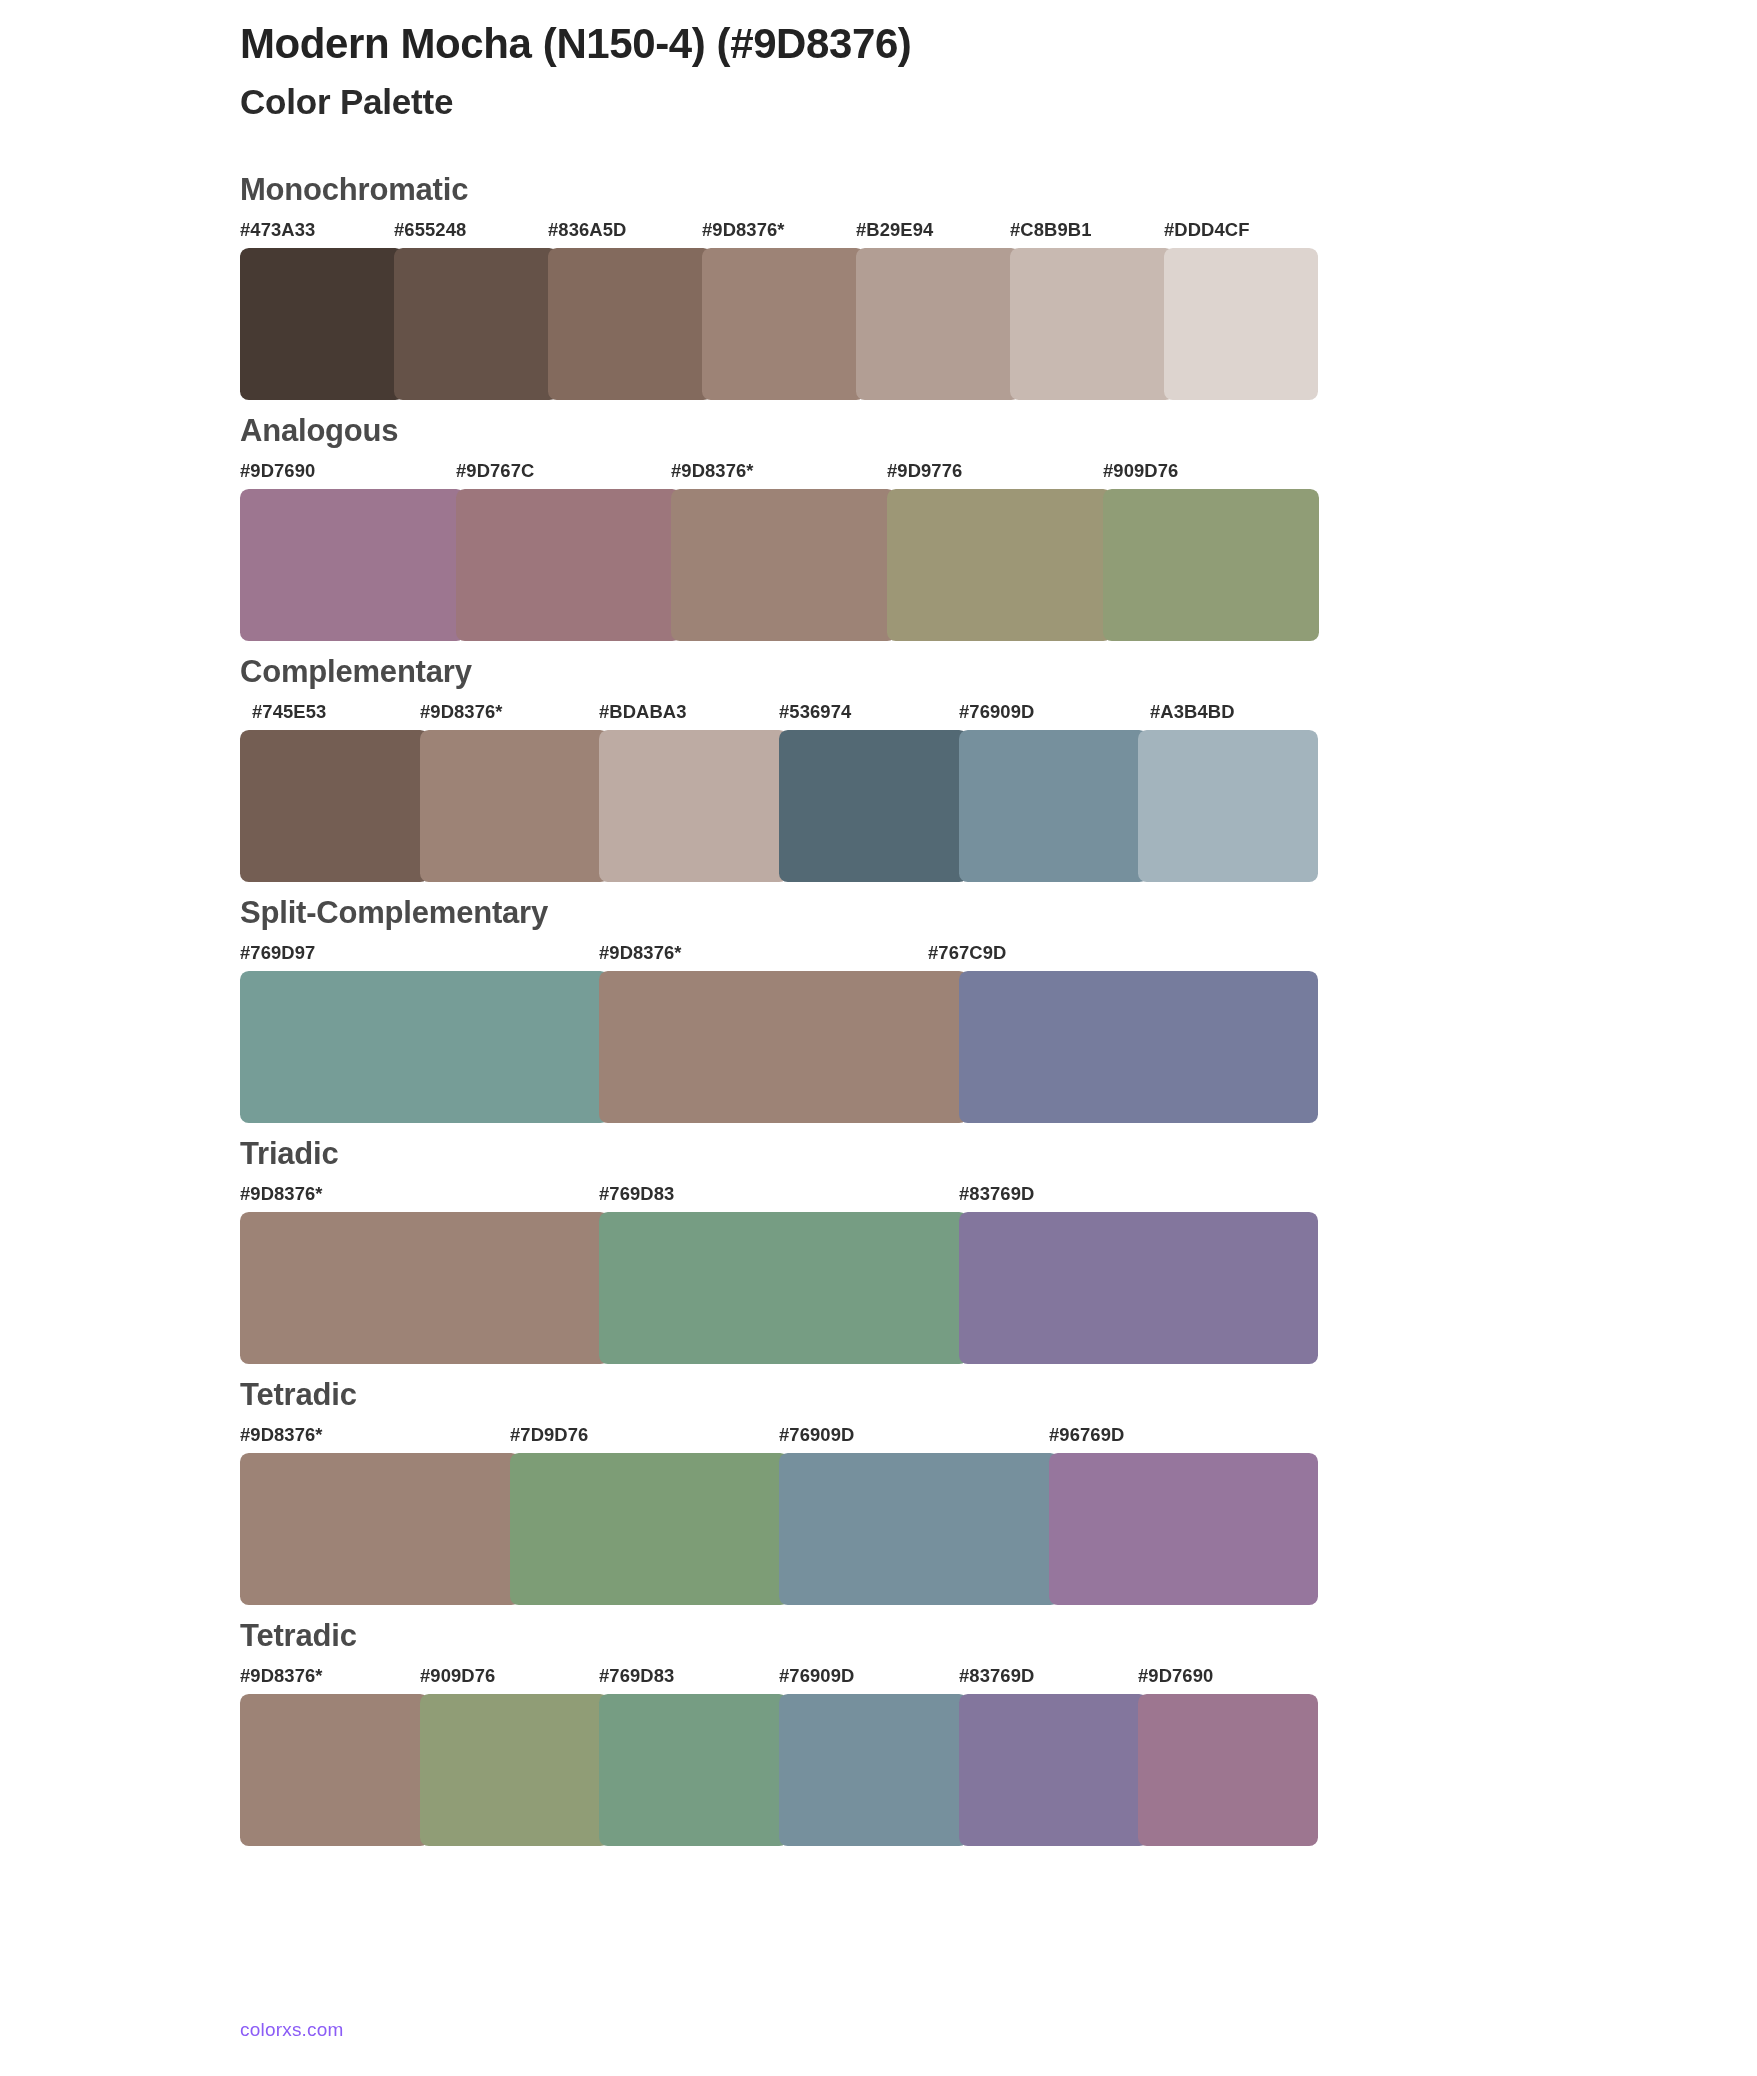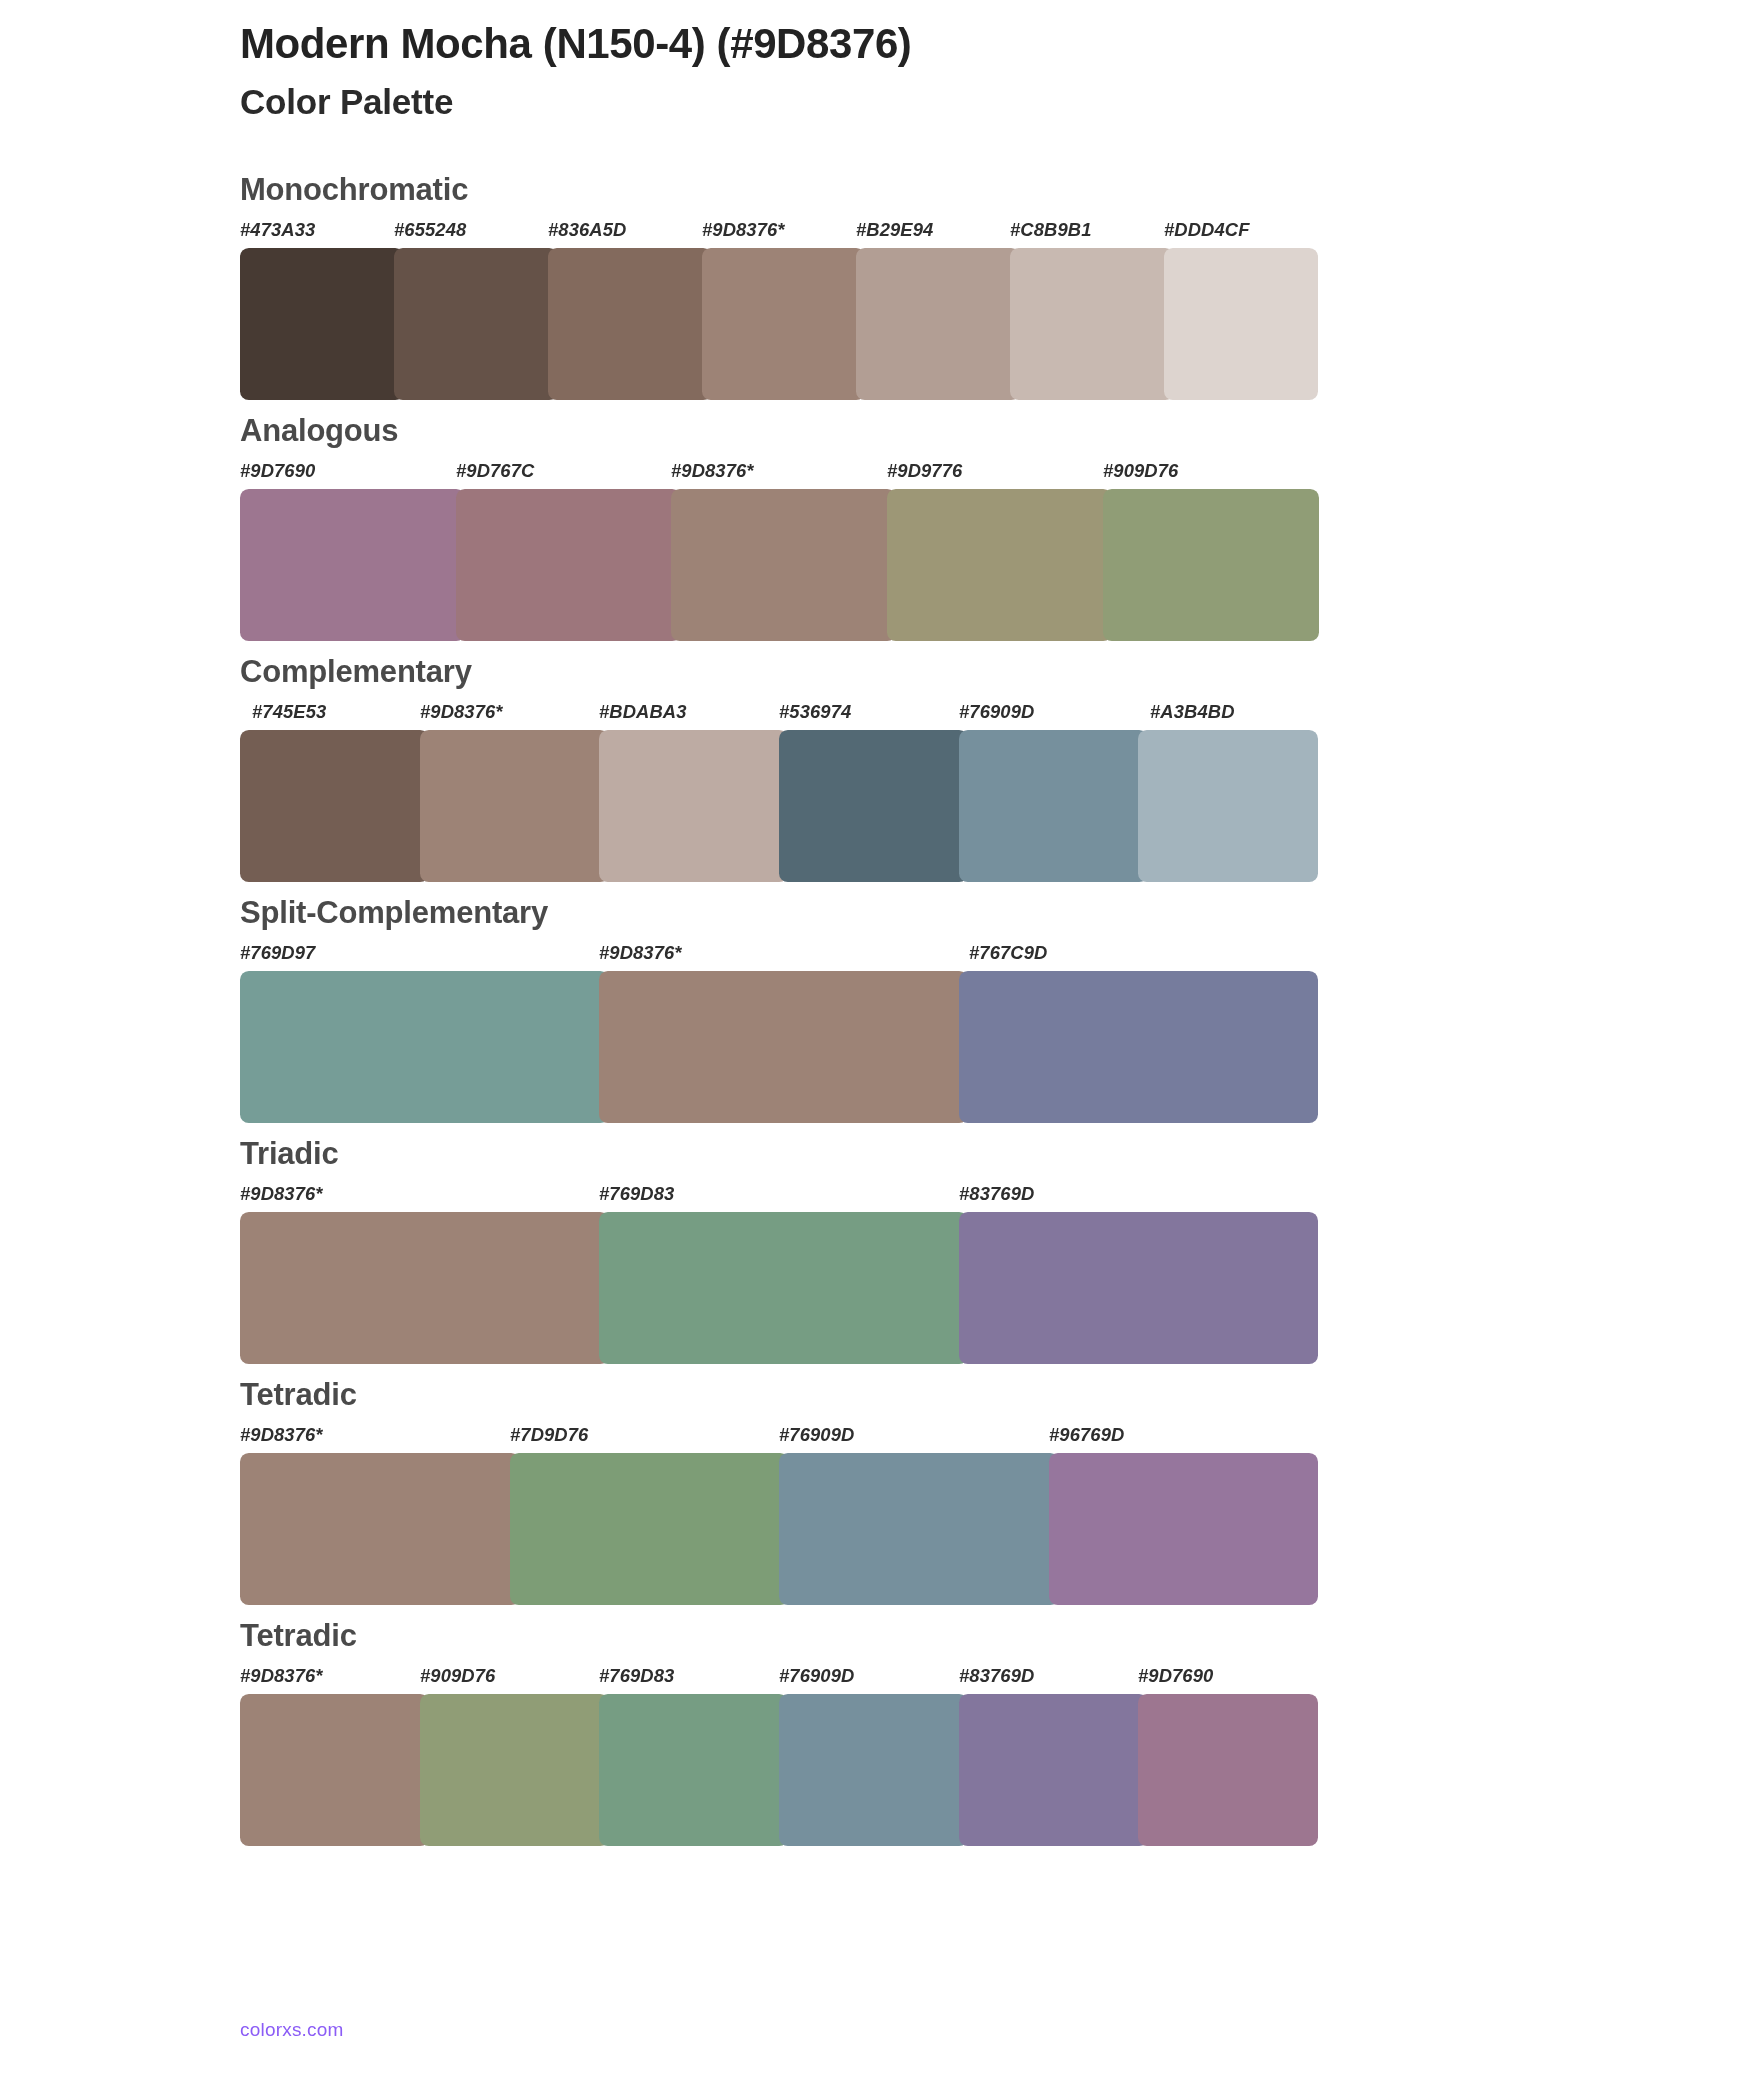--- a/index.html
+++ b/index.html
@@ -70,21 +70,20 @@
     white-space: nowrap;
   }
 
   
   .hex-row {
     position: relative;
     margin-left: 240px;
     width: 1078px;
     height: 27px;
     margin-top: 13.6px;
-    font-style: italic;
   }
   .hex-label {
     position: absolute;
     top: 0;
     font-size: 18.4px;
     font-weight: 600;
     color: #2e2e2e;
     line-height: 1;
     white-space: nowrap;
     letter-spacing: 0.1px;
@@ -180,21 +179,21 @@
           <div class="swatch" title="#536974" style="left: 539px; width: 189px; background: rgb(83, 105, 116); z-index: 4;"></div>
           <div class="swatch" title="#76909D" style="left: 719px; width: 189px; background: rgb(118, 144, 157); z-index: 5;"></div>
           <div class="swatch" title="#A3B4BD" style="left: 898px; width: 180px; background: rgb(163, 180, 189); z-index: 6;"></div>
         </div>
       </div>
       <div class="section">
         <div class="section-title">Split-Complementary</div>
         <div class="hex-row">
           <div class="hex-label" style="left: 0px;">#769D97</div>
           <div class="hex-label" style="left: 359px;">#9D8376*</div>
-          <div class="hex-label" style="left: 729px; text-align: right;">#767C9D</div>
+          <div class="hex-label" style="left: 688px; text-align: right;">#767C9D</div>
         </div>
         <div class="swatch-row">
           <div class="swatch" title="#769D97" style="left: 0px; width: 369px; background: rgb(118, 157, 151); z-index: 1; border-top-right-radius: 8.8px; border-bottom-right-radius: 8.8px;"></div>
           <div class="swatch" title="#9D8376*" style="left: 359px; width: 369px; background: rgb(157, 131, 118); z-index: 2;"></div>
           <div class="swatch" title="#767C9D" style="left: 719px; width: 359px; background: rgb(118, 124, 157); z-index: 3;"></div>
         </div>
       </div>
       <div class="section">
         <div class="section-title">Triadic</div>
         <div class="hex-row">

